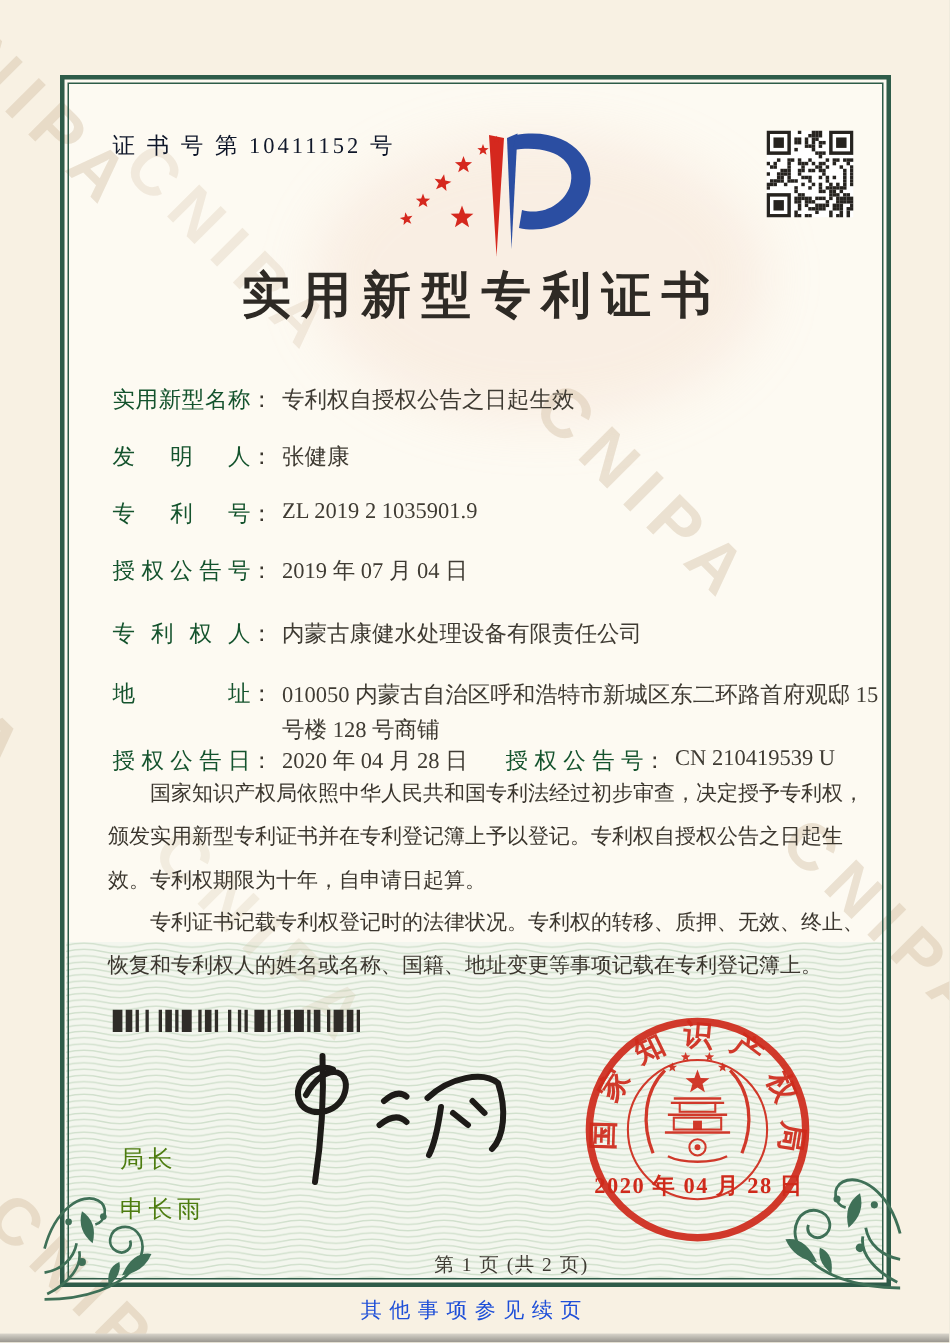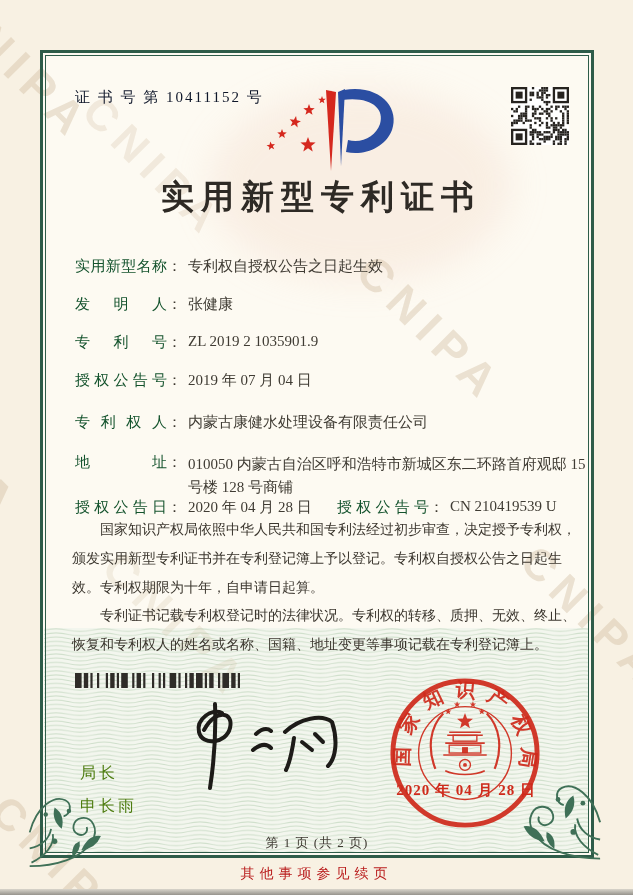--- a/index.html
+++ b/index.html
@@ -44,23 +44,23 @@
   
   #seal{position:absolute;left:386px;top:672px;}
   #seal-date{position:absolute;left:396px;top:781px;width:140px;text-align:center;font-size:15px;
              font-weight:600;color:#cf2a1b;letter-spacing:1px;}
   
   #pattern{position:absolute;left:44px;top:628px;}
   #orn-right{position:absolute;left:516px;top:754px;}
   #orn-left{position:absolute;left:26px;top:770px;transform:scaleX(-1);}
   
   #page-info{position:absolute;left:43px;top:834px;width:548px;text-align:center;font-size:13px;
-             letter-spacing:1px;color:#3f3b33;}
+             letter-spacing:1px;color:#3f3b33;padding-left:24px;}
   #continuation{position:absolute;left:0;top:865px;width:633px;text-align:center;font-size:14px;
-                letter-spacing:5px;color:#b91c1c;}
+                letter-spacing:5px;color:#1d4ed8;}
   #page-edge{position:absolute;left:0;bottom:0;width:633px;height:6px;
              background:linear-gradient(#d9d5cb,#96938c);}
 </style>
 </head>
 <body>
 
 <div id="page">
 
   <div id="inner-bg"></div>
   <div id="pink-blob"></div>

